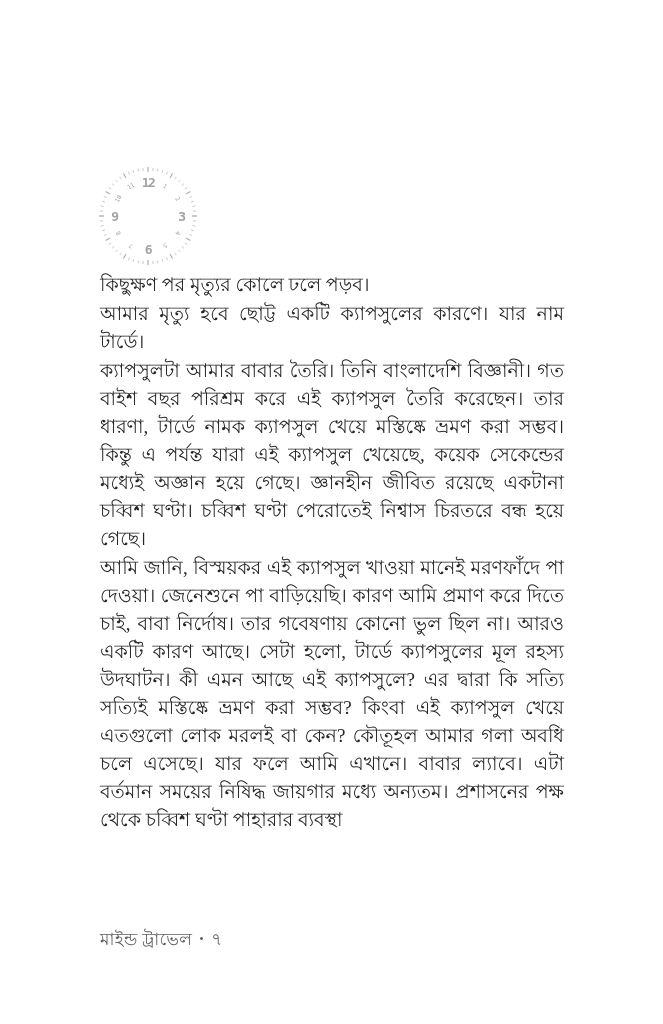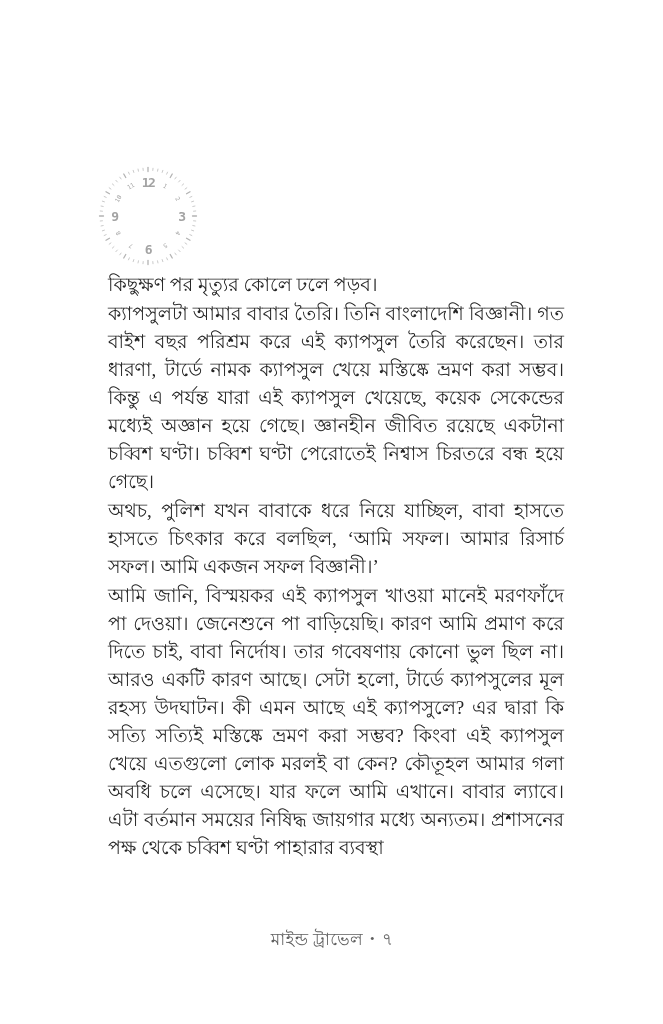--- a/index.html
+++ b/index.html
@@ -25,32 +25,32 @@
   }
   .clock-wrap svg { display: block; width: 100%; height: 100%; }
   .body-text {
     position: absolute;
     left: 100px;
     top: 271px;
     width: 464px;
     color: #262626;
   }
   .body-text p.para {
-    margin: 0 0 1px 8px;
+    margin: 0 0 1px 0;
     font-size: 19px;
     line-height: 28px;
     text-align: justify;
     text-justify: inter-word;
   }
   .footer {
     position: absolute;
     left: 100px;
     top: 926px;
     width: 464px;
-    text-align: center;
+    text-align: left;
     font-size: 17px;
     color: #606060;
     letter-spacing: 0.3px;
   }
   .footer .bullet {
     display: inline-block;
     margin: 0 7px;
     font-size: 13px;
     position: relative;
     top: -2px;
@@ -133,22 +133,22 @@
         <text x="67.25" y="79.87787643056313" text-anchor="middle" dy="0.36em" fill="#a3a3a3" font-family="&quot;DejaVu Sans Mono&quot;, monospace" font-size="6" font-weight="normal" letter-spacing="0" transform="rotate(150 67.25 79.87787643056313)">5</text>
         <text x="32.75000000000001" y="79.87787643056313" text-anchor="middle" dy="0.36em" fill="#a3a3a3" font-family="&quot;DejaVu Sans Mono&quot;, monospace" font-size="6" font-weight="normal" letter-spacing="0" transform="rotate(210 32.75000000000001 79.87787643056313)">7</text>
         <text x="20.122123569436866" y="67.25" text-anchor="middle" dy="0.36em" fill="#a3a3a3" font-family="&quot;DejaVu Sans Mono&quot;, monospace" font-size="6" font-weight="normal" letter-spacing="0" transform="rotate(240 20.122123569436866 67.25)">8</text>
         <text x="20.12212356943687" y="32.75" text-anchor="middle" dy="0.36em" fill="#a3a3a3" font-family="&quot;DejaVu Sans Mono&quot;, monospace" font-size="6" font-weight="normal" letter-spacing="0" transform="rotate(300 20.12212356943687 32.75)">10</text>
         <text x="32.749999999999986" y="20.122123569436877" text-anchor="middle" dy="0.36em" fill="#a3a3a3" font-family="&quot;DejaVu Sans Mono&quot;, monospace" font-size="6" font-weight="normal" letter-spacing="0" transform="rotate(330 32.749999999999986 20.122123569436877)">11</text>
       </svg>
   </div>
 
   <div class="body-text">
       <p class="para">কিছুক্ষণ পর মৃত্যুর কোলে ঢলে পড়ব।</p>
+      <p class="para">আমার মৃত্যু হবে ছোট্ট একটি ক্যাপসুলের কারণে। যার নাম টার্ডে।</p>
       <p class="para">ক্যাপসুলটা আমার বাবার তৈরি। তিনি বাংলাদেশি বিজ্ঞানী। গত বাইশ বছর পরিশ্রম করে এই ক্যাপসুল তৈরি করেছেন। তার ধারণা, টার্ডে নামক ক্যাপসুল খেয়ে মস্তিষ্কে ভ্রমণ করা সম্ভব। কিন্তু এ পর্যন্ত যারা এই ক্যাপসুল খেয়েছে, কয়েক সেকেন্ডের মধ্যেই অজ্ঞান হয়ে গেছে। জ্ঞানহীন জীবিত রয়েছে একটানা চব্বিশ ঘণ্টা। চব্বিশ ঘণ্টা পেরোতেই নিশ্বাস চিরতরে বন্ধ হয়ে গেছে।</p>
-      <p class="para">অথচ, পুলিশ যখন বাবাকে ধরে নিয়ে যাচ্ছিল, বাবা হাসতে হাসতে চিৎকার করে বলছিল, ‘আমি সফল। আমার রিসার্চ সফল। আমি একজন সফল বিজ্ঞানী।’</p>
       <p class="para">আমি জানি, বিস্ময়কর এই ক্যাপসুল খাওয়া মানেই মরণফাঁদে পা দেওয়া। জেনেশুনে পা বাড়িয়েছি। কারণ আমি প্রমাণ করে দিতে চাই, বাবা নির্দোষ। তার গবেষণায় কোনো ভুল ছিল না। আরও একটি কারণ আছে। সেটা হলো, টার্ডে ক্যাপসুলের মূল রহস্য উদঘাটন। কী এমন আছে এই ক্যাপসুলে? এর দ্বারা কি সত্যি সত্যিই মস্তিষ্কে ভ্রমণ করা সম্ভব? কিংবা এই ক্যাপসুল খেয়ে এতগুলো লোক মরলই বা কেন? কৌতূহল আমার গলা অবধি চলে এসেছে। যার ফলে আমি এখানে। বাবার ল্যাবে। এটা বর্তমান সময়ের নিষিদ্ধ জায়গার মধ্যে অন্যতম। প্রশাসনের পক্ষ থেকে চব্বিশ ঘণ্টা পাহারার ব্যবস্থা</p>
     </div>
 
   <div class="footer">
     <span>মাইন্ড ট্রাভেল</span><span class="bullet">•</span><span>৭</span>
   </div>
 
 </div>
 
 </body></html>

